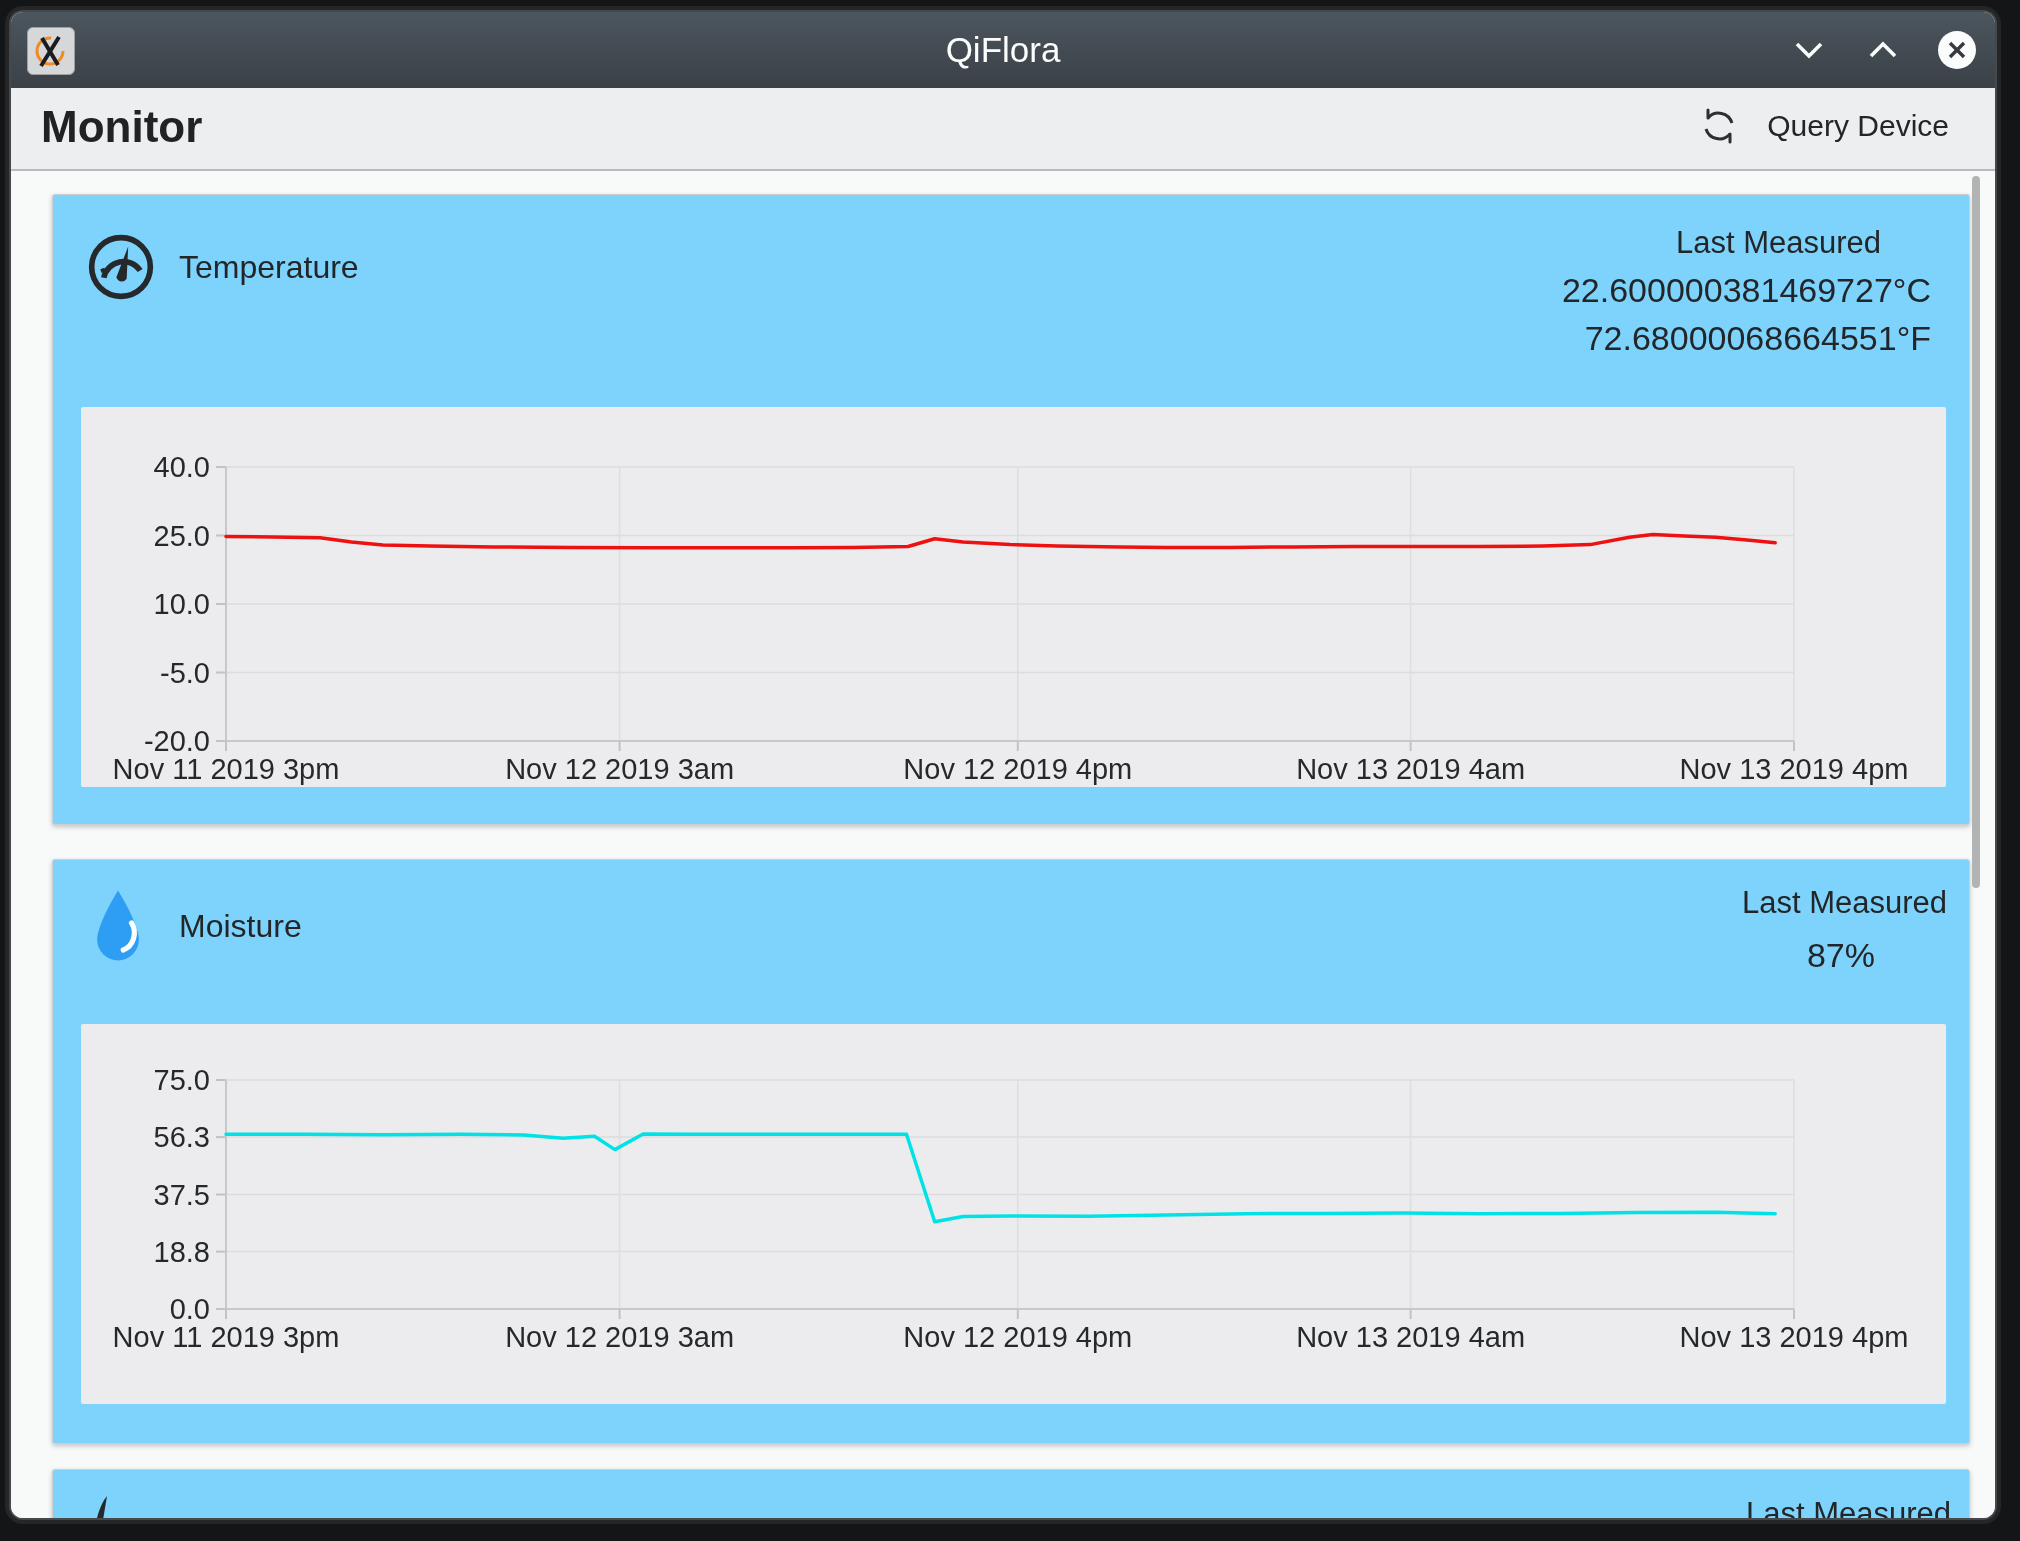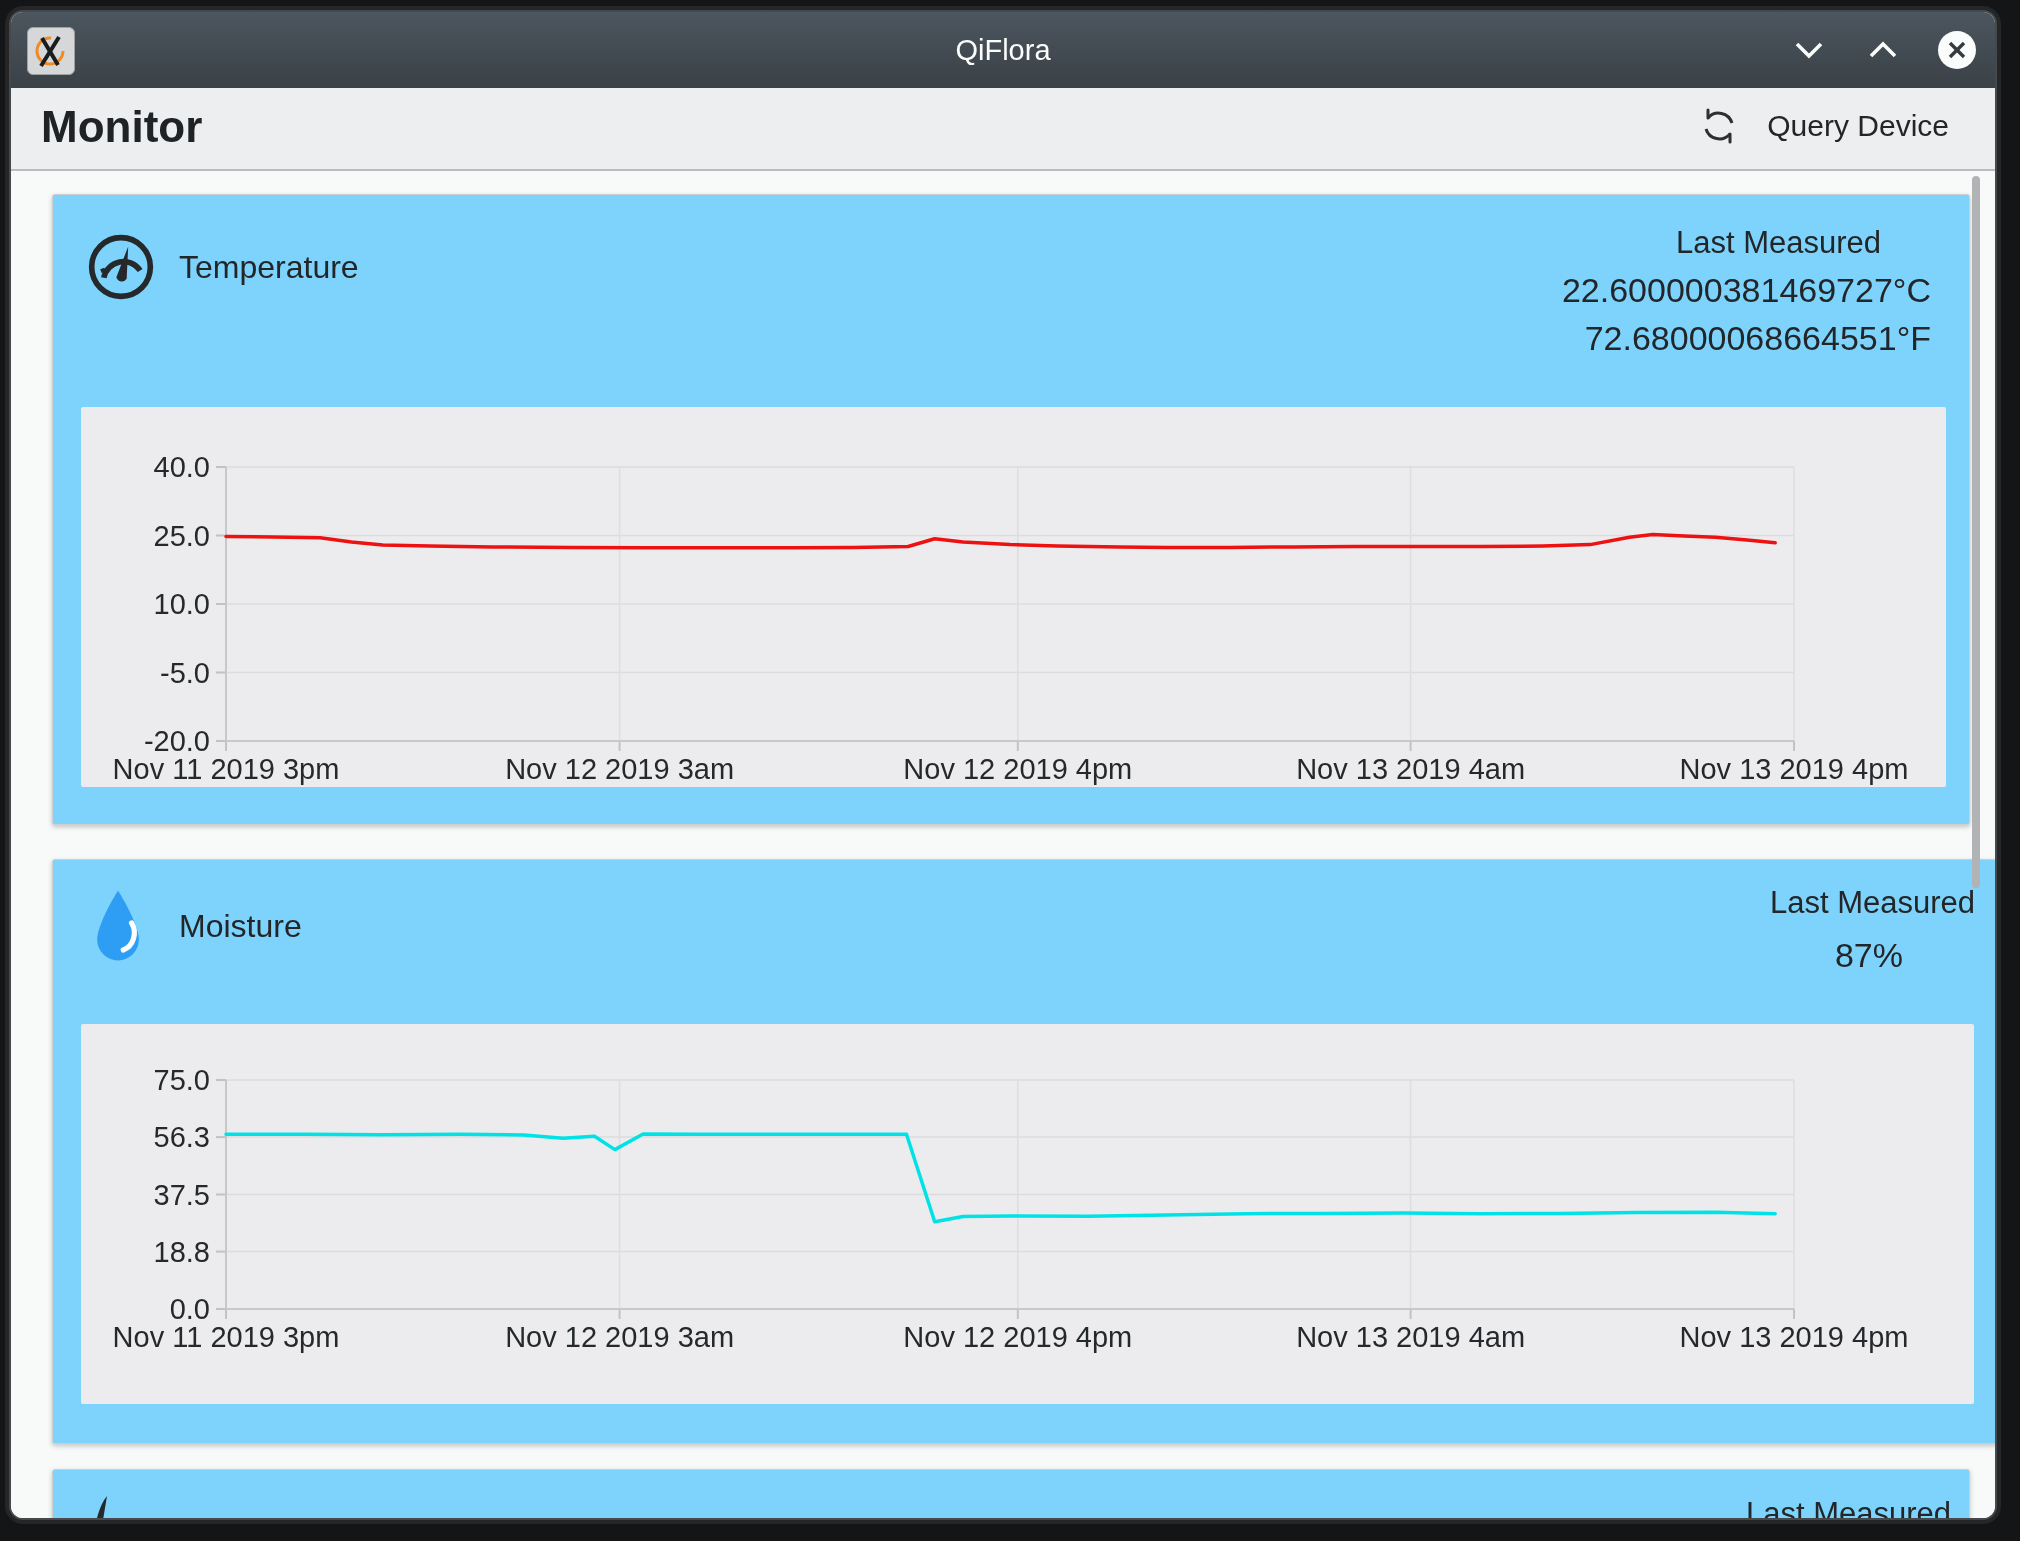--- a/index.html
+++ b/index.html
@@ -4,35 +4,35 @@
 <style>
   html,body{margin:0;padding:0;width:2020px;height:1541px;overflow:hidden;
     font-family:"Liberation Sans","DejaVu Sans",sans-serif;background:#141516;}
   .window{position:absolute;top:12px;left:11px;right:25px;bottom:23px;border-radius:12px;
     overflow:hidden;background:#f7f8f8;box-shadow:0 0 0 2px #46494b,0 0 0 6px #242627;}
   
   .titlebar{position:absolute;top:0;left:0;right:0;height:76px;
     background:linear-gradient(#4c565e,#3a4147);display:flex;align-items:center;}
   .app-icon{position:absolute;left:16px;top:15px;width:46px;height:46px;border-radius:6px;
     background:#d6d7d8;border:1px solid #9fa1a3;display:flex;align-items:center;justify-content:center;}
-  .win-title{position:absolute;left:0;right:0;text-align:center;color:#fbfcfc;font-size:29px;}
+  .win-title{position:absolute;left:0;right:0;text-align:center;color:#fbfcfc;font-size:35px;}
   .win-buttons{position:absolute;right:18px;top:0;height:76px;display:flex;align-items:center;gap:34px;}
   .win-btn{width:40px;height:40px;display:flex;align-items:center;justify-content:center;cursor:pointer;}
   .close-circle{width:38px;height:38px;border-radius:50%;background:#fbfcfc;display:flex;align-items:center;justify-content:center;}
   
   .page-header{position:absolute;top:76px;left:0;right:0;height:81px;background:#edeef0;border-bottom:2px solid #b9bcbe;}
   .page-title{position:absolute;left:30px;top:14px;font-size:44px;color:#202326;font-weight:bold;}
   .query-btn{position:absolute;right:46px;top:18px;display:flex;align-items:center;gap:28px;
     font-size:30px;color:#232629;cursor:pointer;}
   
   .content{position:absolute;top:159px;left:0;right:0;bottom:0;background:#f8f9f9;overflow:hidden;}
   .card{position:absolute;left:41px;width:1916px;background:#7dd3fc;border:1px solid #cdcfd1;
     border-radius:3px;box-shadow:0 2px 5px rgba(0,0,0,.22);}
   .card1{top:23px;height:629px;}
-  .card2{top:688px;height:583px;padding-left:28px;}
+  .card2{top:688px;height:583px;}
   .card3{top:1298px;height:130px;}
   .card-icon{position:absolute;left:33px;}
   .card-title{position:absolute;left:126px;font-size:32px;color:#232629;}
   .lm-label{position:absolute;font-size:31px;color:#232629;}
   .lm-value{position:absolute;font-size:34px;color:#232629;text-align:right;}
   .chart-panel{position:absolute;left:28px;right:23px;height:380px;background:#ececee;border-radius:2px;}
   .chart-panel svg{overflow:visible;display:block;}
   svg text.tick{font-family:"Liberation Sans","DejaVu Sans",sans-serif;font-size:29px;fill:#26292b;}
   
   .scroll-thumb{position:absolute;right:15px;top:5px;width:8px;height:712px;border-radius:4px;background:#b1b3b5;cursor:pointer;}

